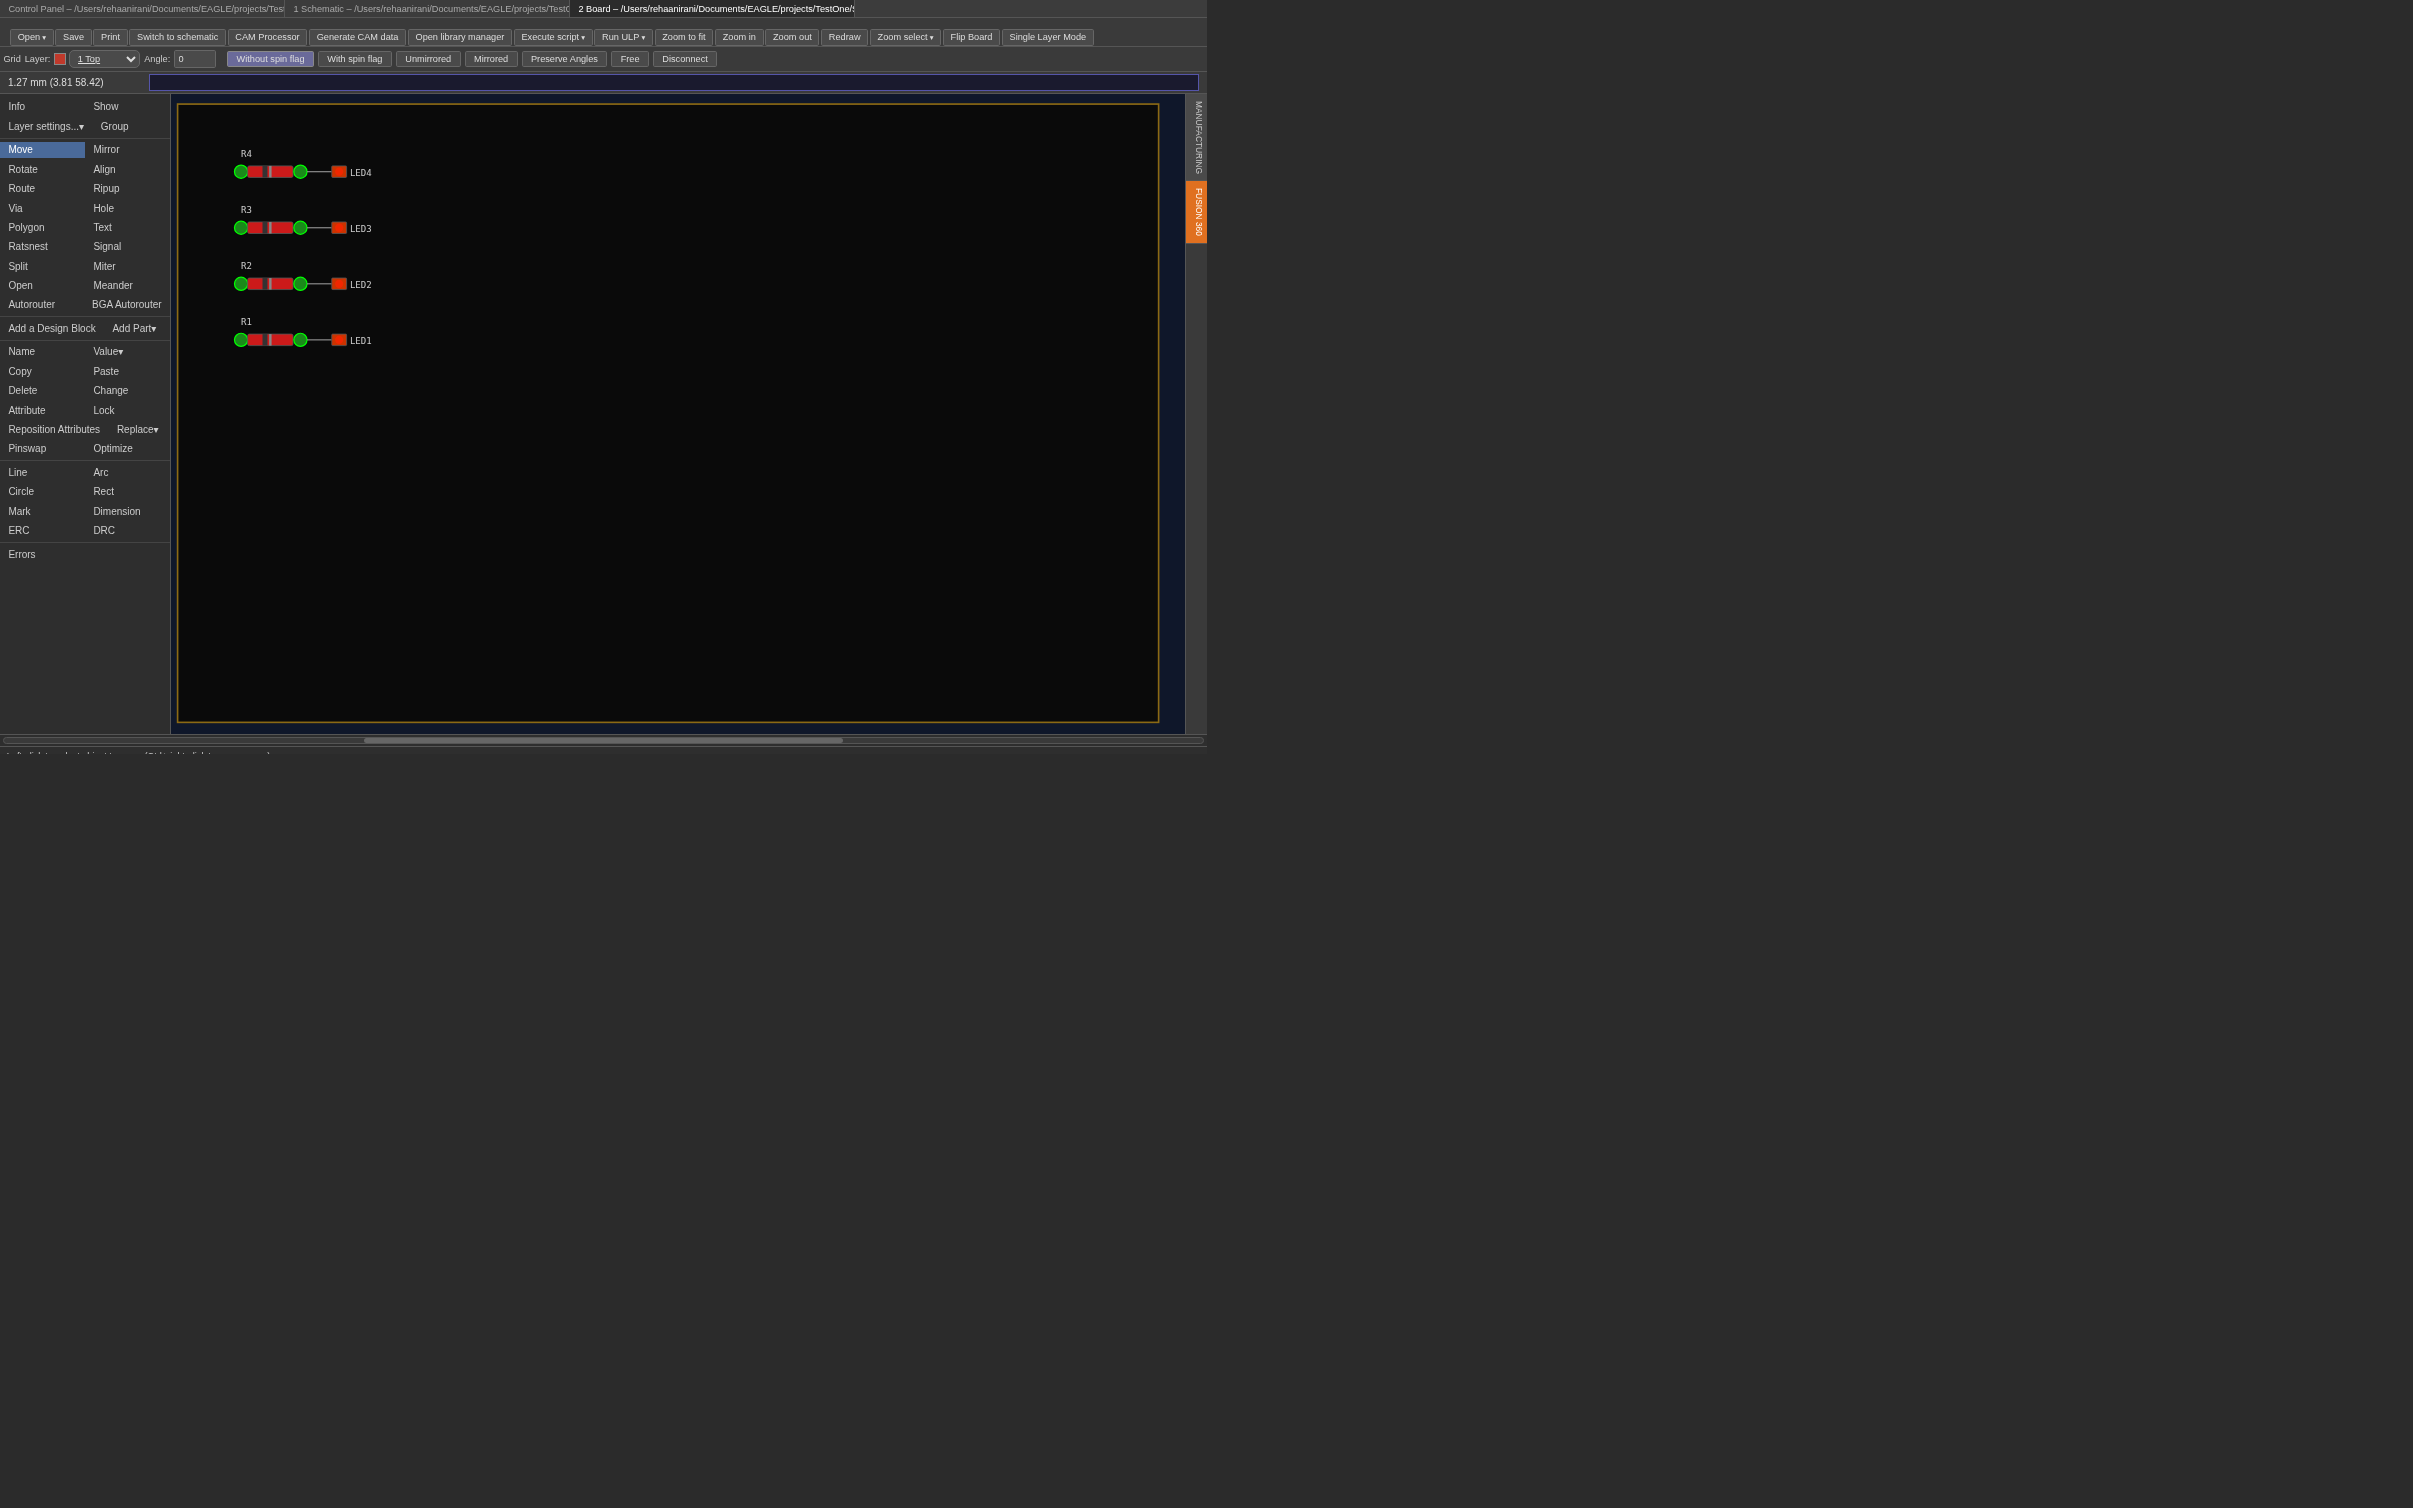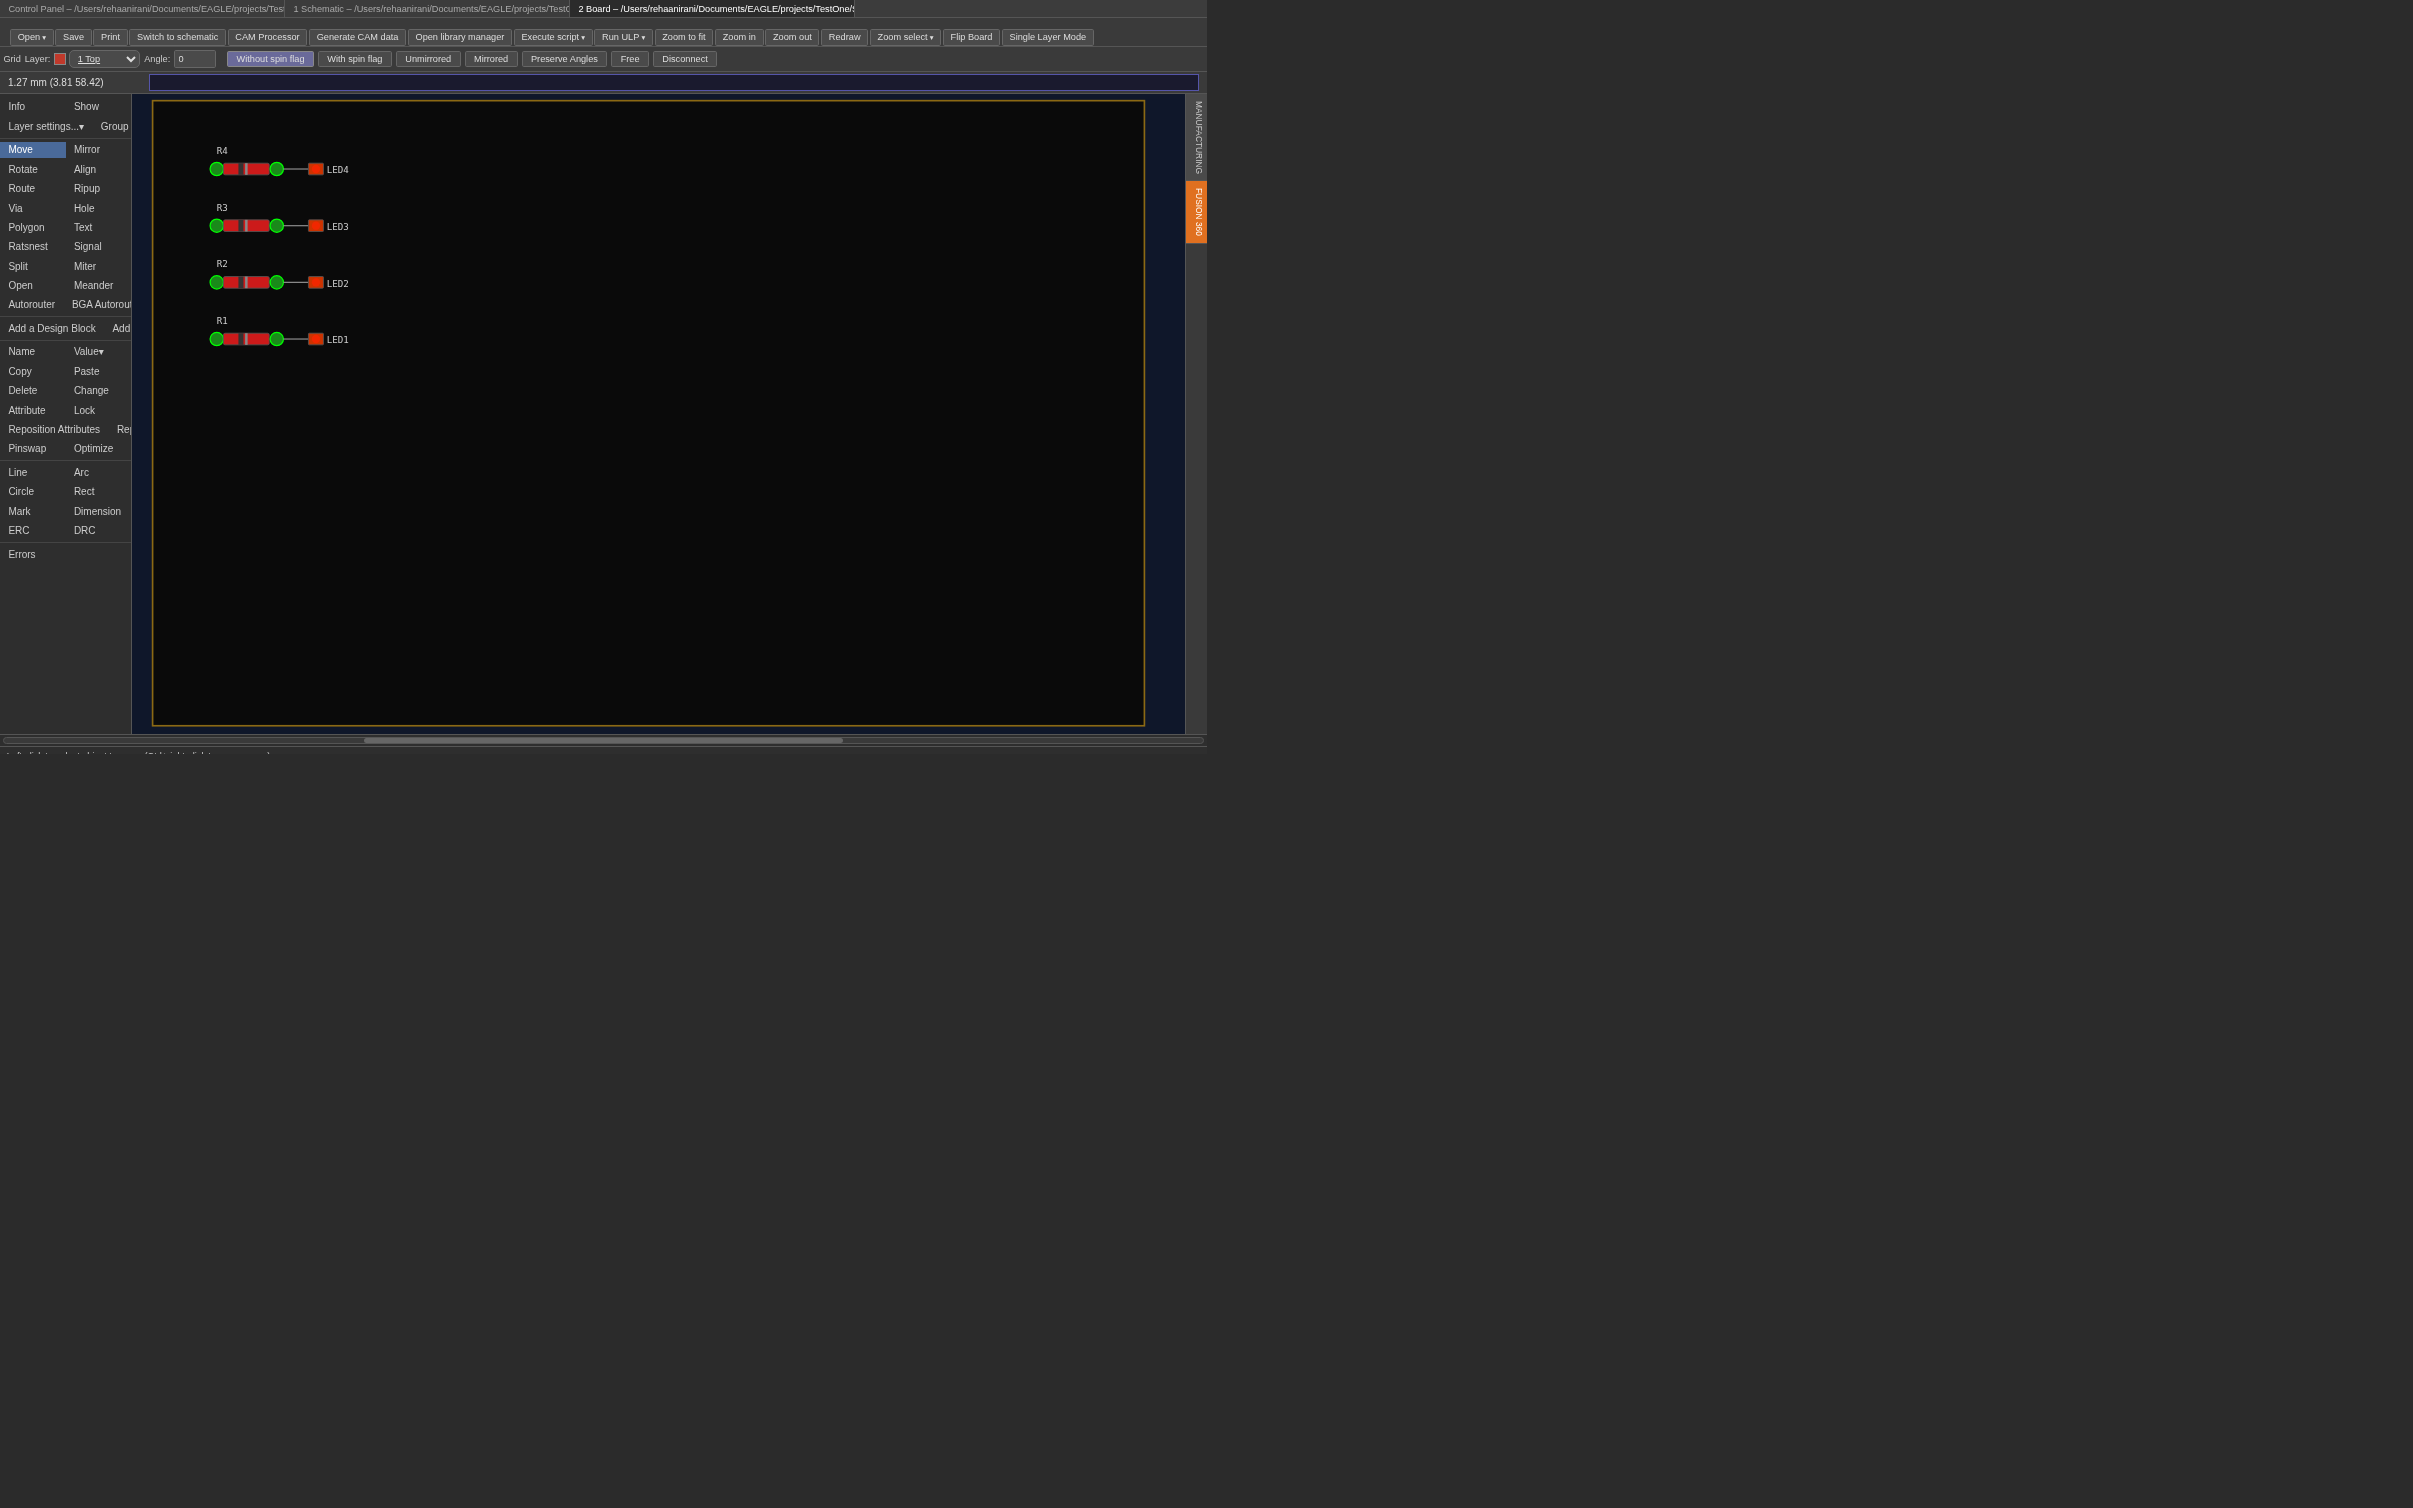--- a/index.html
+++ b/index.html
@@ -26,21 +26,21 @@
 
     
     #coordbar { display: flex; align-items: center; background: #3a3a3a; border-bottom: 0.8px solid #555; height: 22px; padding: 0 8px; gap: 6.7px; }
     .coord-text { font-size: 10px; color: #ddd; min-width: 134px; }
     .coord-input { flex: 1; background: #1a1a2e; border: 0.8px solid #5555aa; color: #ddd; font-size: 10px; padding: 1.7px 5px; height: 17px; }
 
     
     #main { display: flex; height: calc(754px - 18.4px - 28.5px - 25px - 22px - 20px); }
 
     
-    #sidebar { width: 132px; background: #2e2e2e; border-right: 0.8px solid #555; overflow-y: auto; padding: 3.4px 0; flex-shrink: 0; }
+    #sidebar { width: 171px; background: #2e2e2e; border-right: 0.8px solid #555; overflow-y: auto; padding: 3.4px 0; flex-shrink: 0; }
     .sidebar-row { display: flex; align-items: center; }
     .sidebar-item { padding: 2.5px 8.4px; font-size: 10px; color: #ccc; cursor: pointer; flex: 1; white-space: nowrap; }
     .sidebar-item.active { background: #4a6a9a; color: #fff; }
     .sidebar-divider { height: 0.8px; background: #444; margin: 1.7px 0; }
     .sidebar-section { padding: 1.7px 0; }
 
     
     #canvas-area { flex: 1; background: #0f172a; position: relative; overflow: hidden; }
 
     

